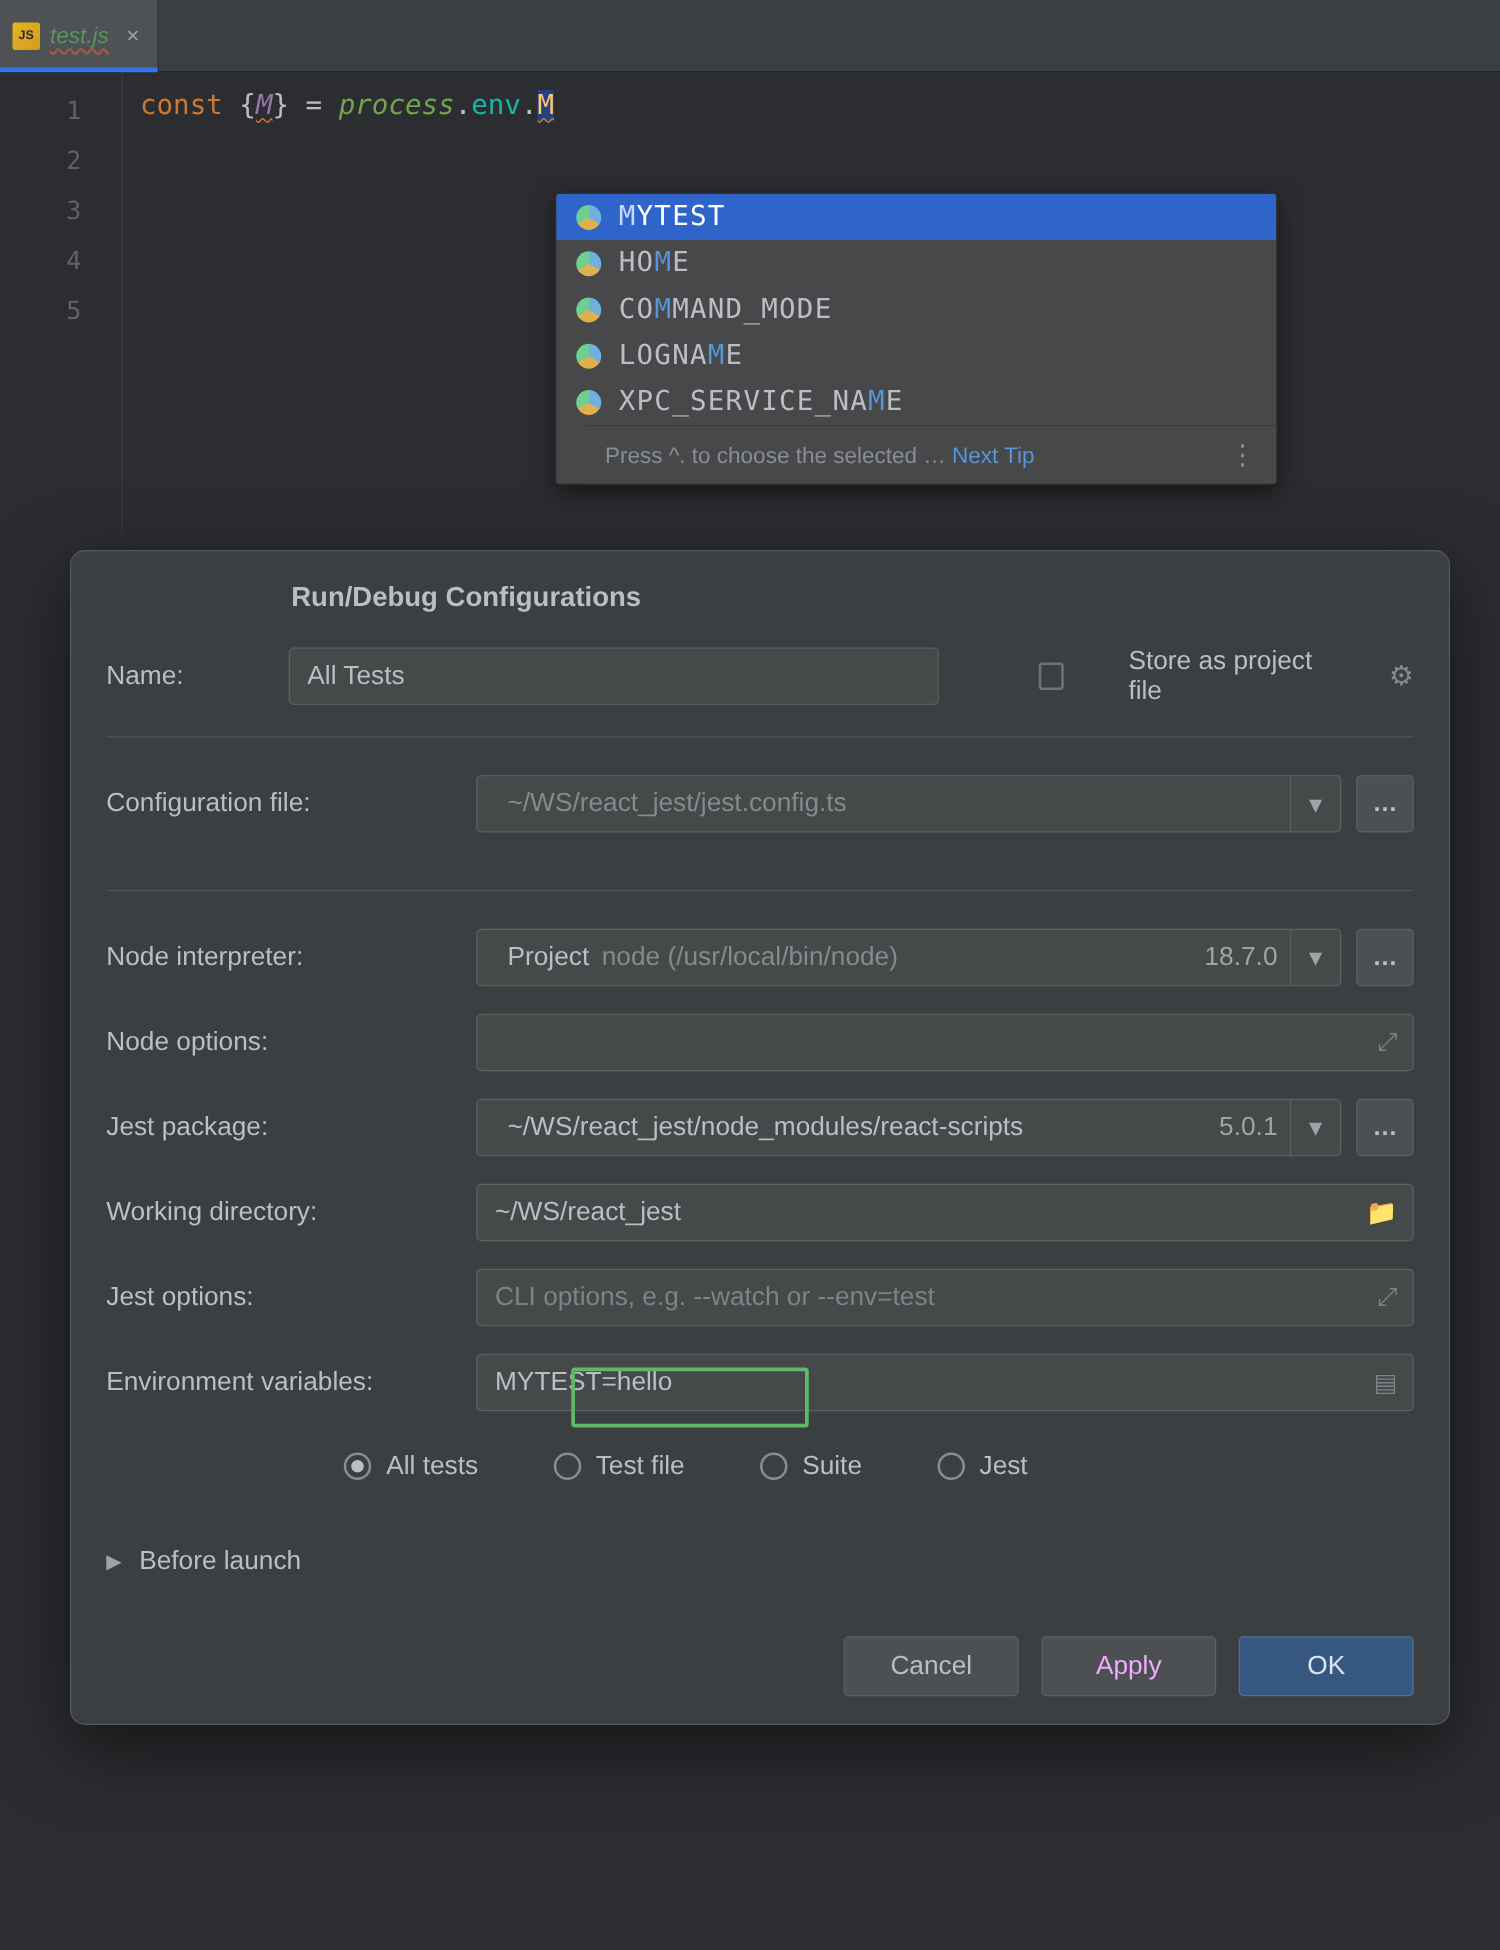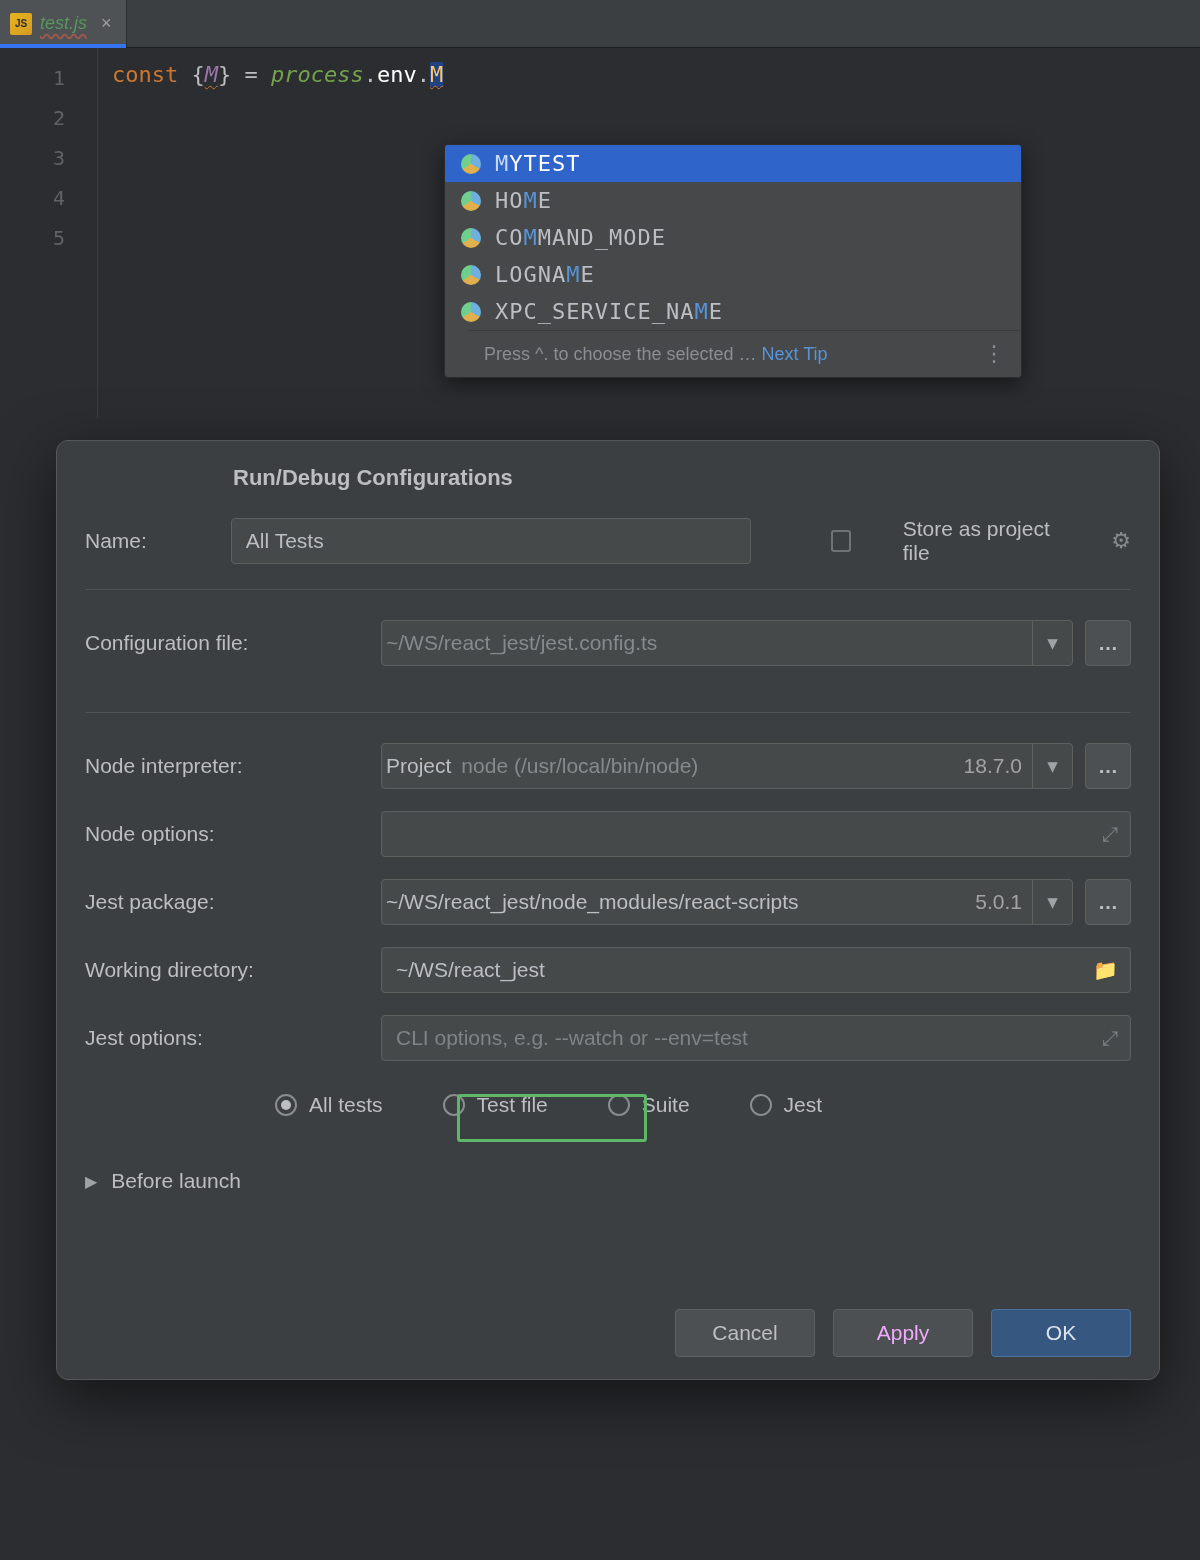--- a/index.html
+++ b/index.html
@@ -6,21 +6,21 @@
   body {
     width: 1200px; height: 1560px;
     background: #2b2d30;
     font-family: -apple-system, "Segoe UI", Arial, sans-serif;
     color: #bcbec4;
     overflow: hidden;
     position: relative;
   }
   
   .tabbar {
-    height: 48px;
+    height: 58px;
     background: #3c3f41;
     display: flex;
     border-bottom: 1px solid #1e1f22;
   }
   .tab {
     display: flex; align-items: center;
     padding: 0 14px 0 10px;
     background: #4e5254;
     border-right: 1px solid #2b2d30;
     gap: 8px;
@@ -63,21 +63,21 @@
     padding:10px 14px;
     font-family: "SF Mono", Menlo, Consolas, monospace;
     font-size:22px;
     white-space:pre;
     color:#bcbec4;
     line-height:1.55;
   }
   .kw  { color:#cc7832; }
   .var { color:#9876aa; font-style:italic;}
   .obj { color:#73a34c; font-style:italic;}
-  .prop{ color:#ffffff; }
+  .prop{ color:#14b8a6; }
   .curs-m{ color:#ffc66d; background:#214283;}
   .punct{ color:#bcbec4;}
   .brace{ color:#bcbec4;}
   .squig { text-decoration: underline wavy #cc7832 1px; text-underline-offset:3px;}
 
   
   .ac {
     position:absolute;
     left:444px; top:96px;
     width:578px;
@@ -154,21 +154,21 @@
   .gear{ color:#888b8d; font-size:22px; margin-left:10px;}
 
   .hr{ height:1px;background:#515355;margin:24px 0 30px 0;}
 
   .combo{
     flex:1; height:46px;
     background:#45494a;
     border:1px solid #5e6060;
     border-radius:4px;
     display:flex; align-items:center;
-    padding:0 4px;
+    padding:0 24px;
     color:#929598;
     font-size:21px;
     gap:10px;
     position:relative;
   }
   .combo .val{ color:#bcbec4;}
   .combo .muted{ color:#878a8c;}
   .combo .ver{ color:#a3a3a3; position:absolute; right:50px;}
   .combo .chev{
     position:absolute; right:0; top:0; bottom:0; width:40px;
@@ -340,20 +340,27 @@
   </div>
 
   <div class="field-row">
     <span class="field-lbl">Jest options:</span>
     <div class="wide-in">
       <span class="ph">CLI options, e.g. --watch or --env=test</span>
       <span class="glyph">⤢</span>
     </div>
   </div>
 
+  <div class="field-row">
+    <span class="field-lbl">Environment variables:</span>
+    <div class="wide-in">
+      <span class="val">MYTEST=hello</span>
+      <span class="glyph">▤</span>
+    </div>
+  </div>
   <div class="env-highlight"></div>
 
   <div class="radio-row">
     <span class="radio sel">
         <span class="dot"></span>
         <span>All tests</span>
       </span>
     <span class="radio">
         <span class="dot"></span>
         <span>Test file</span>

